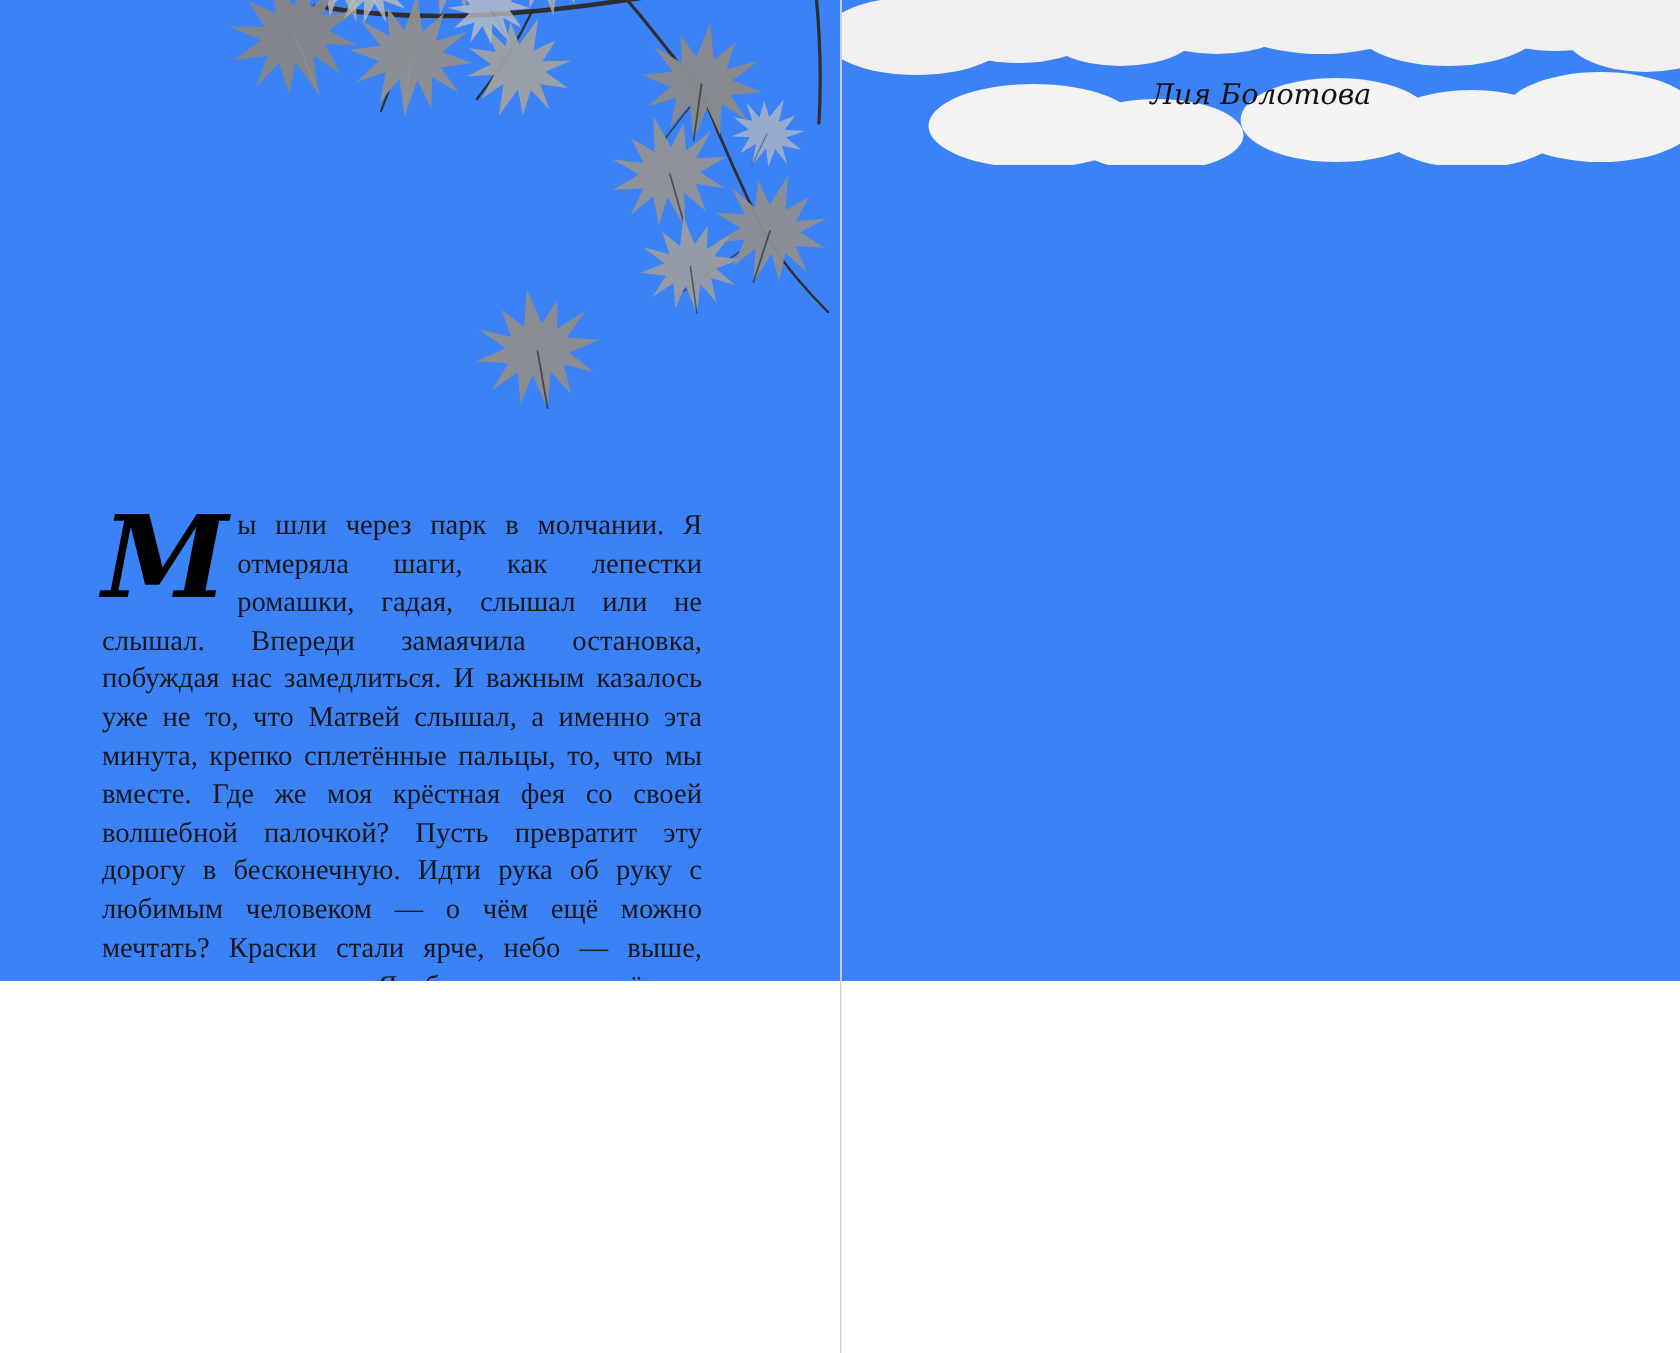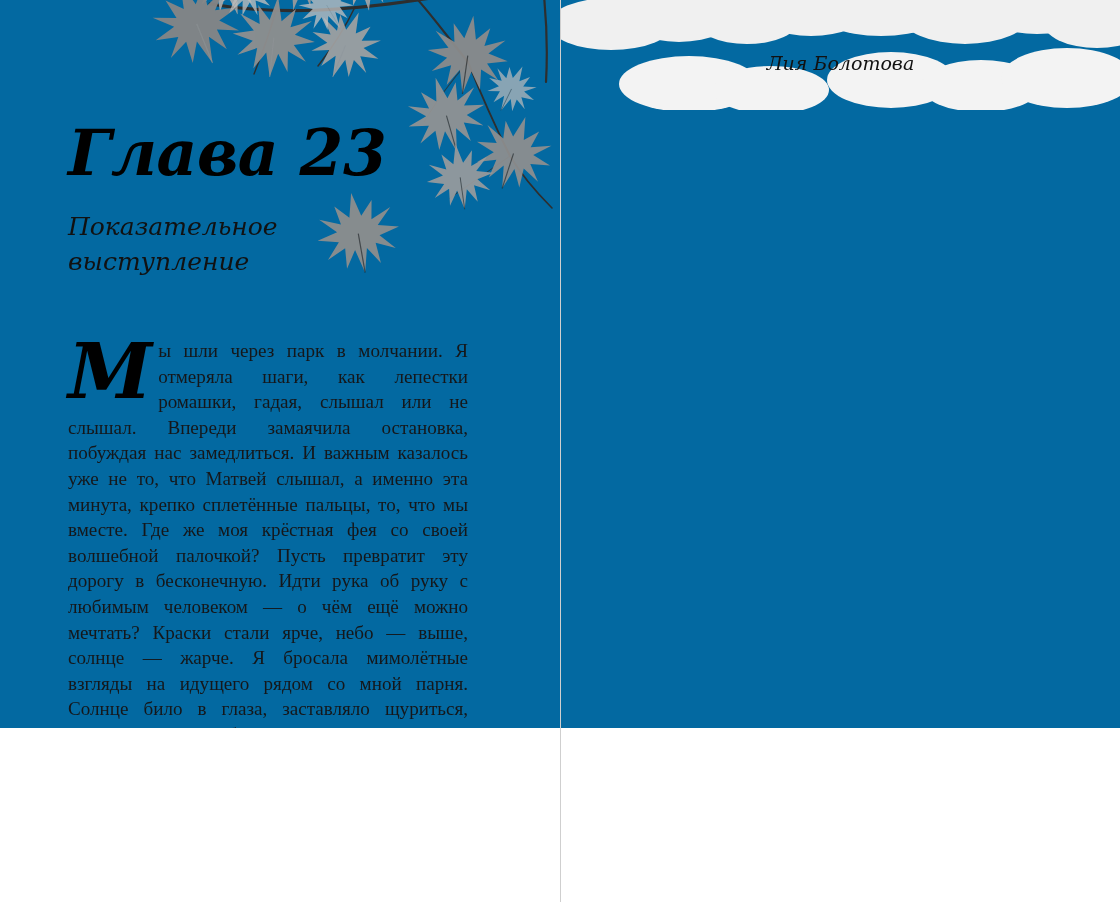--- a/index.html
+++ b/index.html
@@ -28,22 +28,22 @@
     width: 1px;
     height: 902px;
     background: #cfcfcf;
     z-index: 5;
   }
 
   
   .page {
     position: absolute;
     top: 0;
-    height: 728px;
-    background: #0369a1;
+    height: 654px;
+    background: #3b82f6;
     overflow: hidden;
   }
   #page-left  { left: 0;     width: 560px; }
   #page-right { left: 561px; width: 559px; }
 
   
   #branch-decoration {
     position: absolute;
     left: 150px;
     top: -30px;
@@ -210,24 +210,20 @@
         <use href="#maple-leaf" x="0" y="0" transform="translate(364,182) scale(.80) rotate(18)" fill="#8f8f8f" opacity=".93"></use>
         <use href="#maple-leaf" x="0" y="0" transform="translate(310,206) scale(.70) rotate(-8)" fill="#9d9d9d" opacity=".90"></use>
         <use href="#maple-leaf" x="0" y="0" transform="translate(362,118) scale(.52) rotate(26)" fill="#bcbcbc" opacity=".72"></use>
       </g>
 
       <g>
         <use href="#maple-leaf" x="0" y="0" transform="translate(208,262) scale(.86) rotate(-10)" fill="#8e8e8e" opacity=".95"></use>
       </g>
     </svg>
 
-    <div id="chapter-block">
-      <div id="chapter-title">Глава 23</div>
-      <div id="chapter-subtitle">Показательное выступление</div>
-    </div>
 
     <div class="body-col" id="left-body">
       <p class="dropcap-para">
         <span class="dropcap">М</span><span>ы шли через парк в молчании. Я отмеряла шаги, как лепестки ромашки, гадая, слышал или не слышал. Впереди замаячила остановка, побуждая нас замедлиться. И важным казалось уже не то, что Матвей слышал, а именно эта минута, крепко сплетённые пальцы, то, что мы вместе. Где же моя крёстная фея со своей волшебной палочкой? Пусть превратит эту дорогу в бесконечную. Идти рука об руку с любимым человеком — о чём ещё можно мечтать? Краски стали ярче, небо — выше, солнце — жарче. Я бросала мимолётные взгляды на идущего рядом со мной парня. Солнце било в глаза, заставляло щуриться, мешало мне любоваться резкими, словно росчерк пера, чертами его профиля. Но я умудрялась выхватывать в слепящем блеске светила высокую линию скул, тонкий нос, чувственный изгиб рта. И непонятно, что больше ослепляло: солнечные лучи или красота этого лица.</span>
       </p>
     </div>
 
     <div class="folio" id="folio-left">
       <svg width="150" height="100" viewBox="0 0 150 100" xmlns="http://www.w3.org/2000/svg">
         <path d="M55,10 L62,28 L76,12 L78,32 L96,22 L90,40 L112,38 L96,50 L116,58

